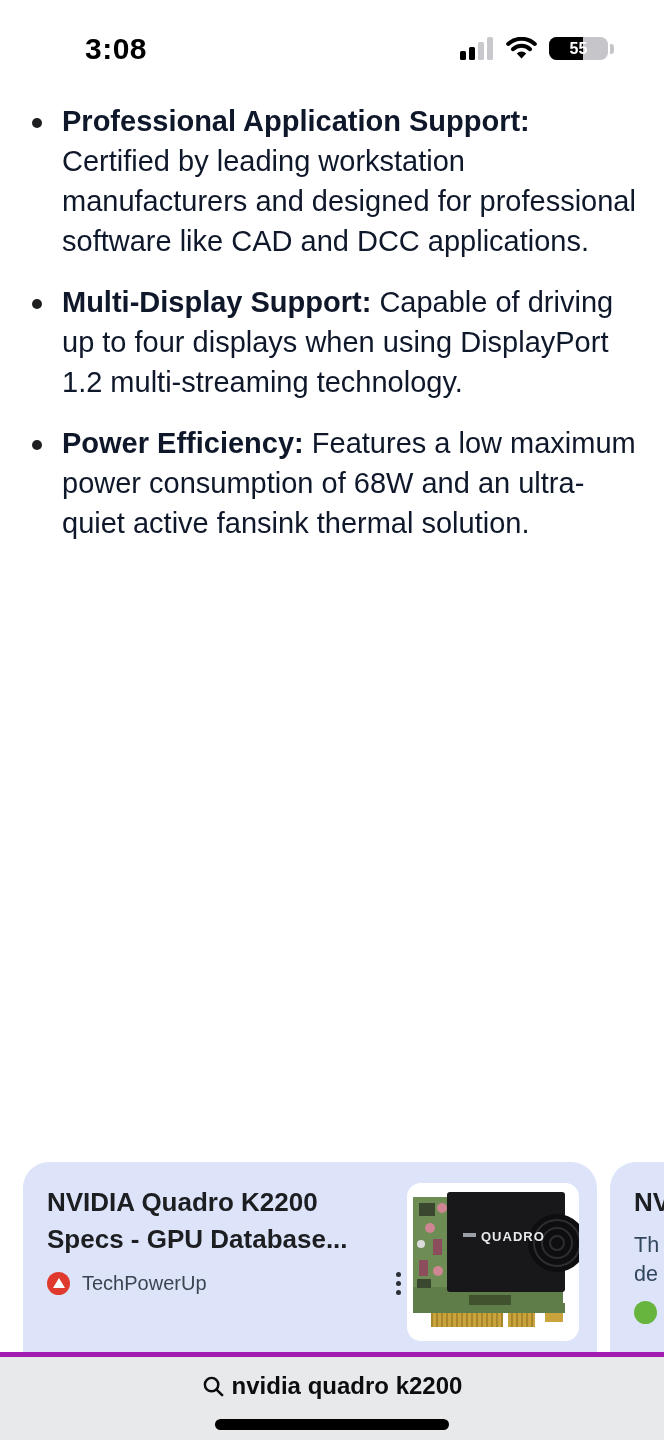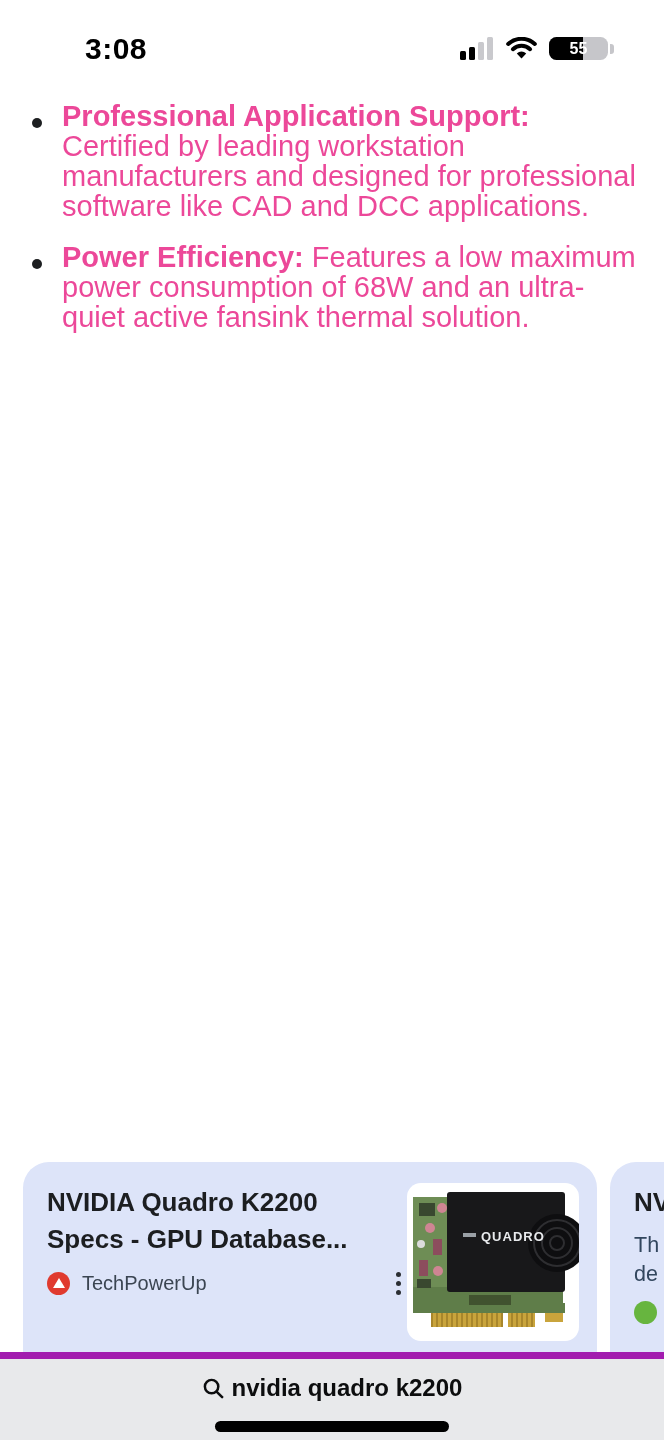--- a/index.html
+++ b/index.html
@@ -12,21 +12,21 @@
   .time { position:absolute; left:85px; top:32px; font-size:30px; font-weight:bold; letter-spacing:.5px; color:#000; }
   .status-icons { position:absolute; right:50px; top:37px; display:flex; align-items:center; gap:12px; }
   .battery { position:relative; width:59px; height:23px; border-radius:7.5px; background:#c6c6ca; overflow:hidden; }
   .battery-fill { position:absolute; left:0; top:0; bottom:0; width:57%; background:#000; }
   .battery-num { position:absolute; inset:0; display:flex; align-items:center; justify-content:center;
                  font-size:16px; font-weight:bold; color:#fff; letter-spacing:0; }
   .battery-nub { width:4px; height:10px; background:#c6c6ca; border-radius:0 3px 3px 0; margin-left:-10px; }
 
   
   .bullet-list { position:absolute; top:101px; left:62px; width:576px; list-style:none; }
-  .bullet-list li { position:relative; font-size:29px; line-height:30px; margin-bottom:21px; color:#ec4899; }
+  .bullet-list li { position:relative; font-size:29px; line-height:40px; margin-bottom:21px; color:#0f172a; }
   .bullet-list li .dot { position:absolute; left:-30px; top:17px; width:10px; height:10px; border-radius:50%; background:#1d1f21; }
   .b-title { font-weight:bold; }
 
   .link-chip { display:inline-flex; align-items:center; justify-content:center; width:47px; height:33px;
                border-radius:17px; background:#e6ecfd; vertical-align:-7px; margin-left:8px; cursor:pointer; }
 
   
   .cards-row { position:absolute; top:1162px; left:0; width:664px; height:240px; display:flex; gap:13px;
                padding-left:23px; overflow:hidden; z-index:1; }
   .card { flex:0 0 auto; width:574px; height:240px; background:#dde4f9; border-radius:26px; padding:22px 24px; position:relative; cursor:pointer; }
@@ -40,21 +40,21 @@
   .favicon.green { background:#67b53f; }
   .source-name { font-size:20px; color:#3b4552; }
   .kebab { margin-left:auto; display:flex; flex-direction:column; gap:4px; padding:2px; cursor:pointer; }
   .kebab i { width:5px; height:5px; border-radius:50%; background:#2b2e33; }
   .card-image { position:absolute; right:18px; top:21px; width:172px; height:158px; background:#fff; border-radius:14px;
                 display:flex; align-items:center; justify-content:center; overflow:hidden; }
   .card-2 { width:574px; }
 
   
   .bottom-bar { position:absolute; left:0; right:0; top:1352px; height:88px; background:#e8e9eb;
-                border-top:7px solid #a21caf; z-index:5; cursor:pointer; }
+                border-top:5px solid #a21caf; z-index:5; cursor:pointer; }
   .search-pill { position:absolute; left:0; right:0; top:15px; display:flex; align-items:center; justify-content:center; gap:7px; }
   .search-query { font-size:24px; font-weight:bold; color:#0c0d0e; }
   .home-indicator { position:absolute; left:50%; transform:translateX(-50%); top:62px; width:234px; height:11px;
                     border-radius:6px; background:#000; cursor:grab; }
 </style>
 </head>
 <body>
 
 <div class="screen">
 
@@ -78,20 +78,25 @@
       </div>
       <div class="battery-nub"></div>
     </div>
   </header>
 
   <ul class="bullet-list">
     <li>
       <span class="dot"></span>
       <span class="b-title">Professional Application Support:</span>
       <span>Certified by leading workstation manufacturers and designed for professional software like CAD and DCC applications.</span>
+    </li>
+    <li>
+      <span class="dot"></span>
+      <span class="b-title">Multi-Display Support:</span>
+      <span>Capable of driving up to four displays when using DisplayPort 1.2 multi-streaming technology.</span>
     </li>
     <li>
       <span class="dot"></span>
       <span class="b-title">Power Efficiency:</span>
       <span>Features a low maximum power consumption of 68W and an ultra-quiet active fansink thermal solution.</span>
     </li>
   </ul>
 
   <div class="cards-row">
 

